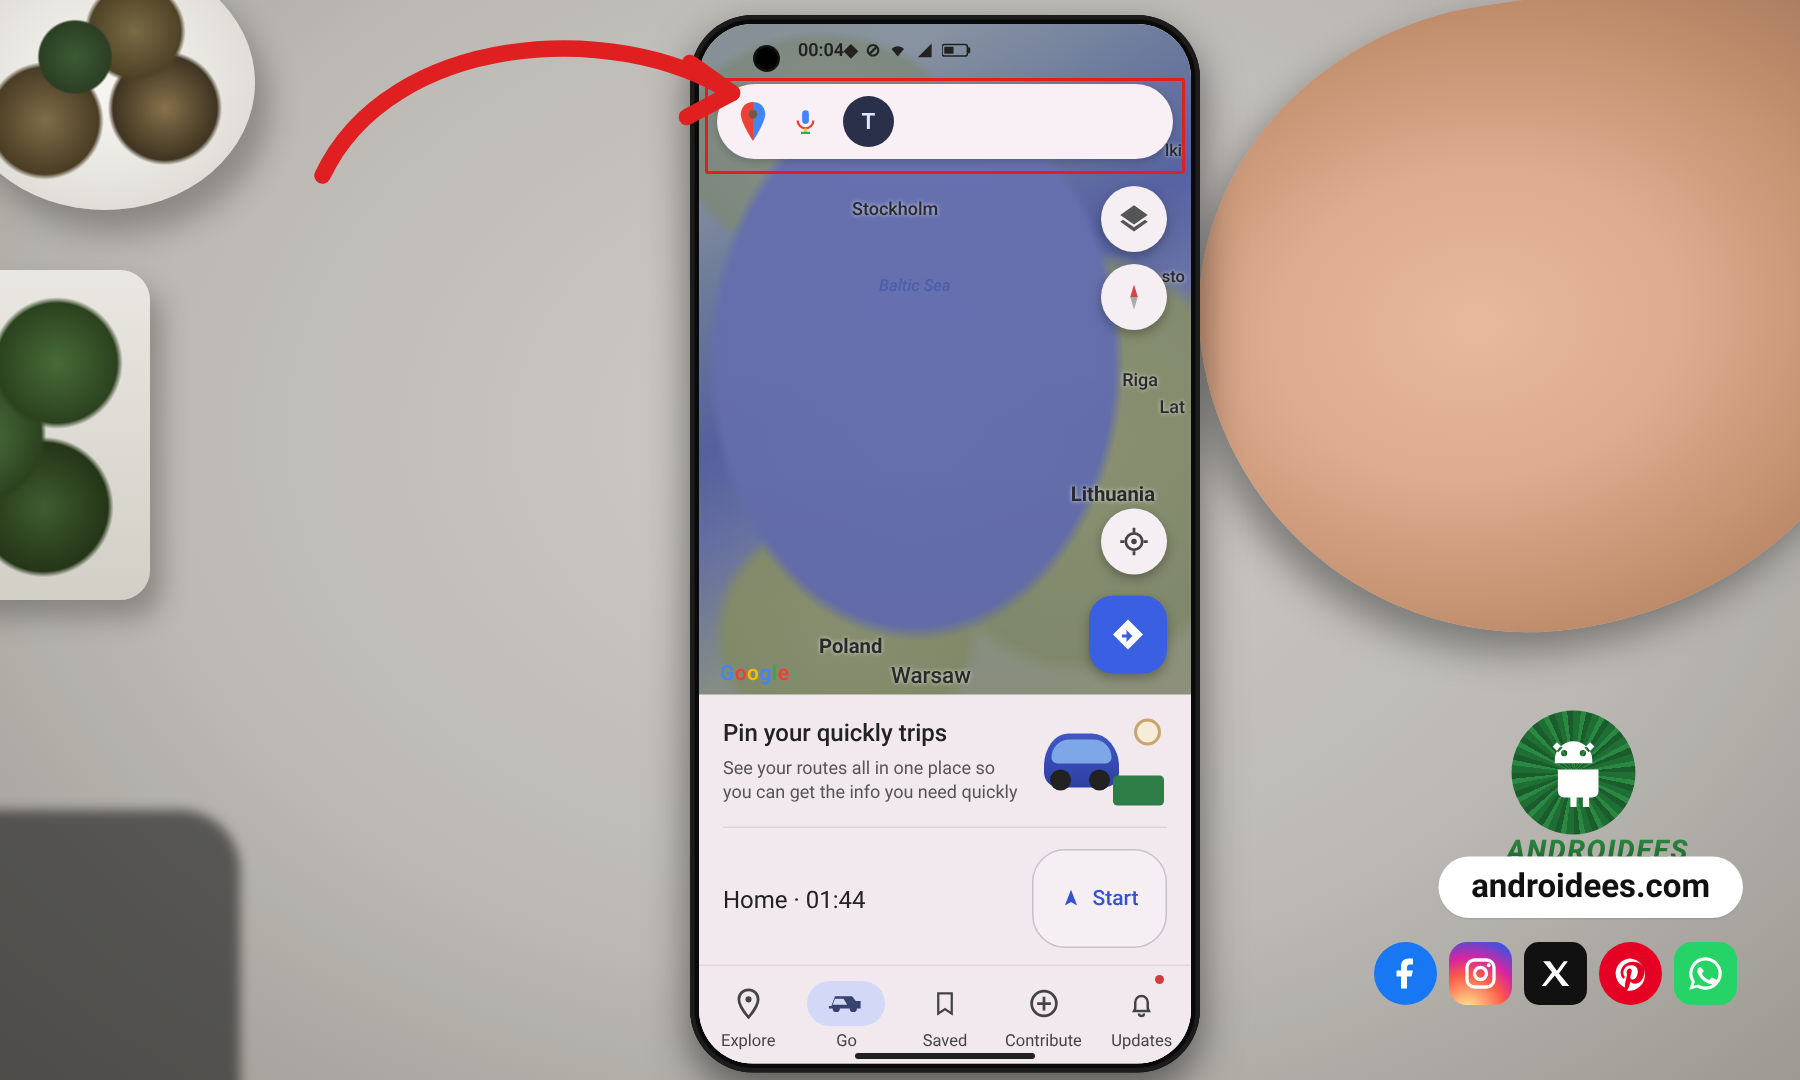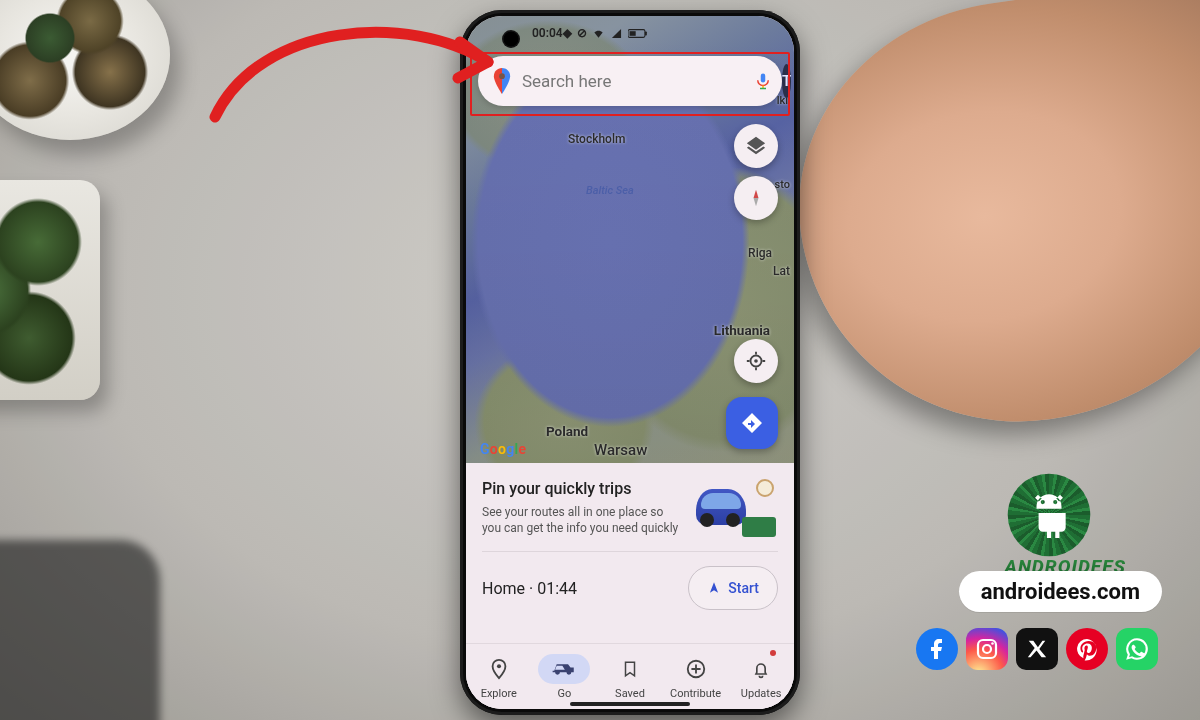--- a/index.html
+++ b/index.html
@@ -159,29 +159,30 @@
   .wheel{position:absolute;bottom:-2px;width:14px;height:14px;border-radius:50%;background:#222;}
   .wheel.l{left:4px}.wheel.r{left:30px}
   .bus-blob{position:absolute;right:0;bottom:0;width:34px;height:20px;border-radius:3px;background:#2f7d46;}
   .clock-blob{position:absolute;right:2px;top:0;width:18px;height:18px;border-radius:50%;border:2px solid #caa36e;background:#f5ecd9;}
 
   .sheet-row2 { display:flex; align-items:center; justify-content:space-between; padding: 14px 0 10px;}
   .home-dest { font-size: 16px; color:#222; }
   .start-pill {
     display:flex; align-items:center; gap:7px;
     border: 1px solid #c9c1c8; border-radius: 22px;
-    padding: 13px 18px; font-size: 14px; font-weight: 500; color: #3451d1;
+    padding: 24px 18px; font-size: 14px; font-weight: 500; color: #3451d1;
     background: #f5eef2;
   }
 
   
   .bottomnav {
     position:absolute; left:0; right:0; bottom:0; height: 66px;
     display:flex; background: #f2e9ef; border-top: 1px solid #e1d8de;
     z-index: 35;
+    justify-content: flex-end;
   }
   .nav-item { flex:1; display:flex; flex-direction:column; align-items:center; justify-content:center; gap:3px; font-size: 11px; color:#444; position:relative;}
   .nav-item.active .nav-ico-wrap { background:#d2d8f5; }
   .nav-ico-wrap { width: 52px; height: 30px; border-radius: 16px; display:flex; align-items:center; justify-content:center; }
   .nav-dot{position:absolute;top:6px;right:18px;width:6px;height:6px;border-radius:50%;background:#d23c3c;}
   .gesture-bar{position:absolute;bottom:3px;left:50%;transform:translateX(-50%);width:120px;height:4px;border-radius:3px;background:#222;z-index:60;}
 
   
   .arrow-svg { position:absolute; left: 200px; top: 12px; width: 310px; height: 130px; z-index: 200; pointer-events:none;}
 
@@ -301,21 +302,20 @@
 
     <div class="highlight-box"></div>
     <div class="searchbar-row">
       <span>
         <svg width="20" height="26" viewBox="0 0 24 32">
             <path fill="#EA4335" d="M12 0C6 0 2 4.5 2 10c0 7 10 22 10 22V0z"></path>
             <path fill="#4285F4" d="M12 0c6 0 10 4.5 10 10 0 7-10 22-10 22V0z"></path>
             <circle cx="12" cy="10" r="3.5" fill="#795548"></circle>
           </svg>
       </span>
-      <input class="search-input" type="text" placeholder="Search here" style="">
       <div class="mic-btn">
         <svg width="18" height="22" viewBox="0 0 24 24">
             <rect x="9" y="2" width="6" height="12" rx="3" fill="#4285F4"></rect>
             <path d="M5 11a7 7 0 0 0 14 0" stroke="#EA4335" stroke-width="2" fill="none"></path>
             <path d="M12 18v4" stroke="#FBBC05" stroke-width="2"></path>
             <path d="M8 22h8" stroke="#34A853" stroke-width="2"></path>
           </svg>
       </div>
       <div class="avatar-circle">
         <span>T</span>

